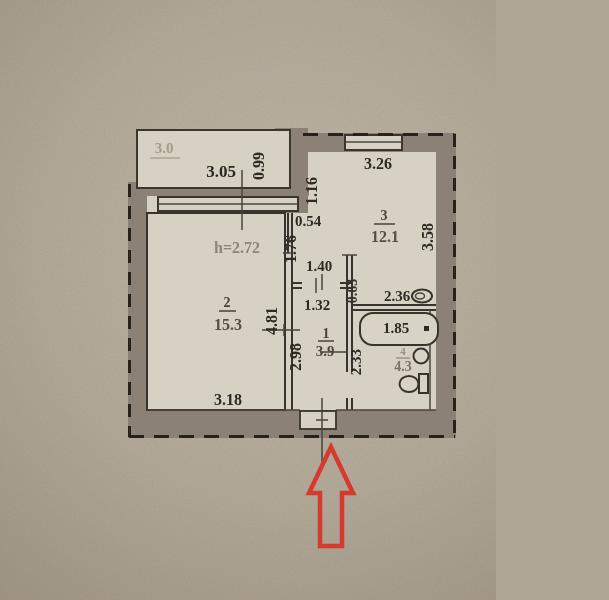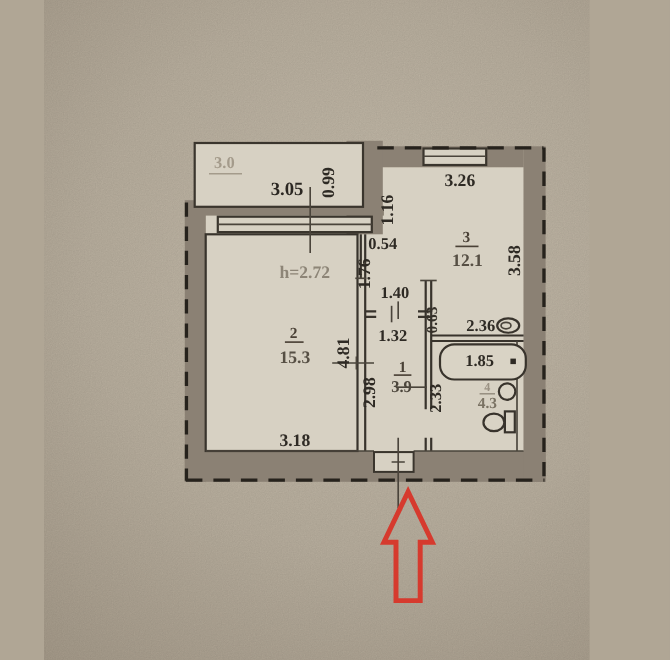--- a/index.html
+++ b/index.html
@@ -1,16 +1,16 @@
 <!DOCTYPE html>
 <html><head>
 <meta charset="utf-8">
 <style>
   html,body{margin:0;padding:0;background:#b0a695;}
-  .stage{width:496px;height:600px;position:relative;overflow:hidden;padding-left:40px;}
+  .stage{width:496px;height:600px;position:relative;overflow:hidden;}
   svg{display:block;filter:blur(0.3px);}
   text{font-family:"Liberation Serif","DejaVu Serif",serif;text-anchor:middle;}
   .dim{font-weight:bold;font-size:16px;fill:#2e2a24;}
   .dim15{font-weight:bold;font-size:15px;fill:#2e2a24;}
   .dim14{font-weight:bold;font-size:14px;fill:#36312a;}
   .dim17{font-weight:bold;font-size:17px;fill:#2b2722;}
   .roomno{font-weight:bold;font-size:14px;fill:#4a4136;}
   .area{font-weight:bold;font-size:16px;fill:#564f44;}
   .area15{font-weight:bold;font-size:15px;fill:#4c463c;}
   .areafaint{font-weight:bold;font-size:14px;fill:#7a7263;}

